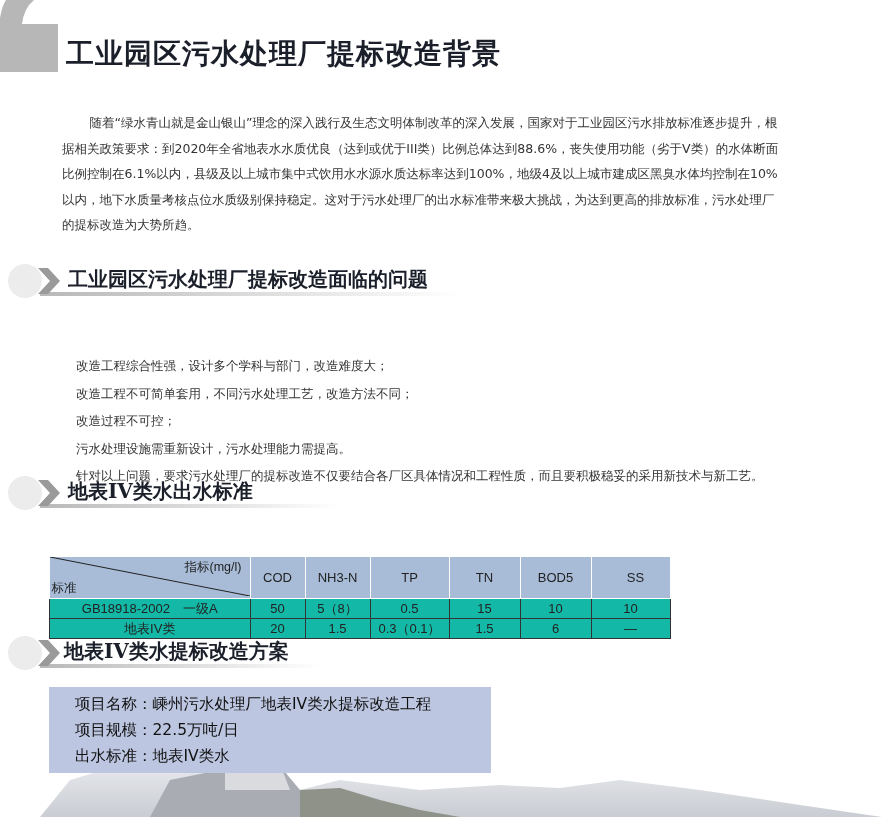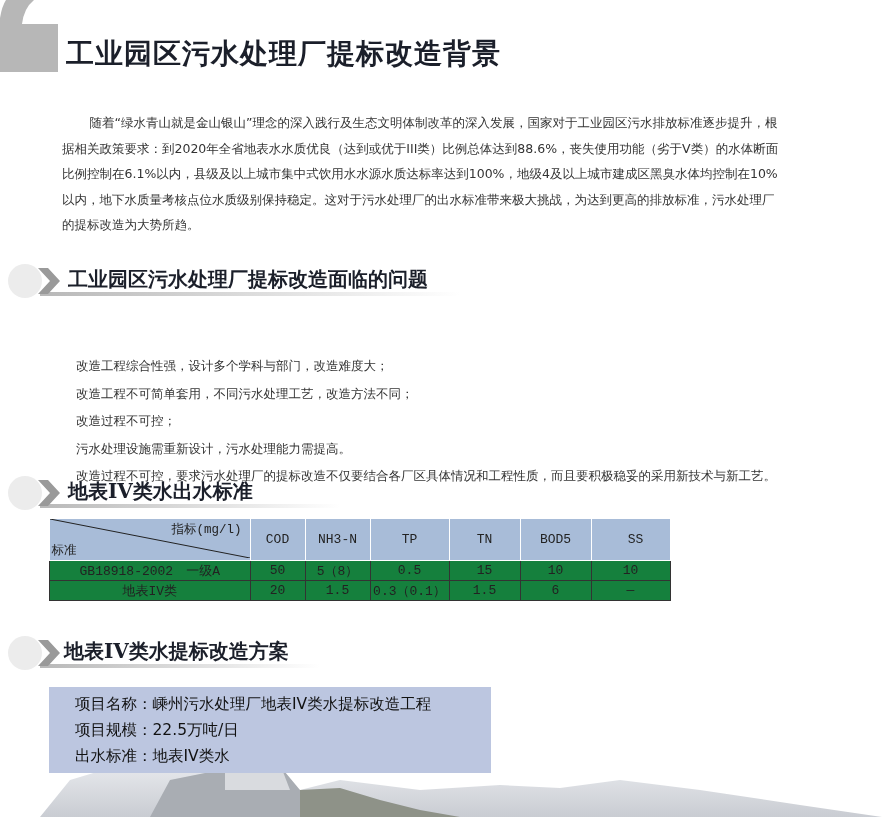--- a/index.html
+++ b/index.html
@@ -37,30 +37,30 @@
     position:absolute; left:68px; top:6px;
     font-family: "DejaVu Serif", "Liberation Serif", serif;
     font-weight:bold; font-size:20px; color:#1b1f2a; white-space:nowrap;
   }
   .issues {
     position:absolute; left:76px; top:316px; width:780px;
     font-size:12.5px; line-height:27.5px; color:#333;margin-top:36px;
   }
   .issues div { white-space:nowrap; }
   table.std {
-    position:absolute; left:49px; top:518px; border-collapse:collapse;
-    font-family: Liberation Mono, monospace; font-size:13px; color:#222;
+    position:absolute; left:49px; top:556px; border-collapse:collapse;
+    font-family: Liberation Sans, sans-serif; font-size:13px; color:#222;
   }
   table.std th {
     background:#a8bcd8; font-weight:normal; height:39px; border:1px solid #ffffff;
     border-left:1px solid #6d7f99;
   }
   table.std td {
     text-align:center; height:19px; padding:0; border:1px solid #333;
-    background:#15803d;
+    background:#14b8a6;
   }
   table.std th.diag { position:relative; width:200px; text-align:left; padding:0; border-left:none; }
   .diag svg { position:absolute; left:0; top:0; }
   .diag .top-lbl { position:absolute; right:8px; top:2px; font-size:12.5px; }
   .diag .bot-lbl { position:absolute; left:2px; bottom:1px; font-size:12.5px; }
   .c1{width:52px;} .c2{width:62px;} .c3{width:76px;} .c4{width:68px;} .c5{width:68px;} .c6{width:66px;padding-left:11px;}
   .plan-box {
     position:absolute; left:49px; top:687px; width:442px; height:86px;
     background:#bcc6e0;
     font-size:15.5px; line-height:26px; color:#111;
@@ -92,21 +92,21 @@
     <path d="M4 2 L14 2 L26 15 L14 28 L4 28 L16 15 Z" fill="#9a9a9a"></path>
   </svg>
   <div class="label">工业园区污水处理厂提标改造面临的问题</div>
 </div>
 
 <div class="issues">
   <div>改造工程综合性强，设计多个学科与部门，改造难度大；</div>
   <div>改造工程不可简单套用，不同污水处理工艺，改造方法不同；</div>
   <div>改造过程不可控；</div>
   <div>污水处理设施需重新设计，污水处理能力需提高。</div>
-  <div>改造过程不可控，要求污水处理厂的提标改造不仅要结合各厂区具体情况和工程性质，而且要积极稳妥的采用新技术与新工艺。</div>
+  <div>针对以上问题，要求污水处理厂的提标改造不仅要结合各厂区具体情况和工程性质，而且要积极稳妥的采用新技术与新工艺。</div>
 </div>
 
 <div class="sec-header" style="top:472px;">
   <div class="circle"></div>
   <div class="underline" style="width:300px;"></div>
   <svg class="chev" viewBox="0 0 30 30">
     <path d="M4 2 L14 2 L26 15 L14 28 L4 28 L16 15 Z" fill="#9a9a9a"></path>
   </svg>
   <div class="label">地表IV类水出水标准</div>
 </div>

